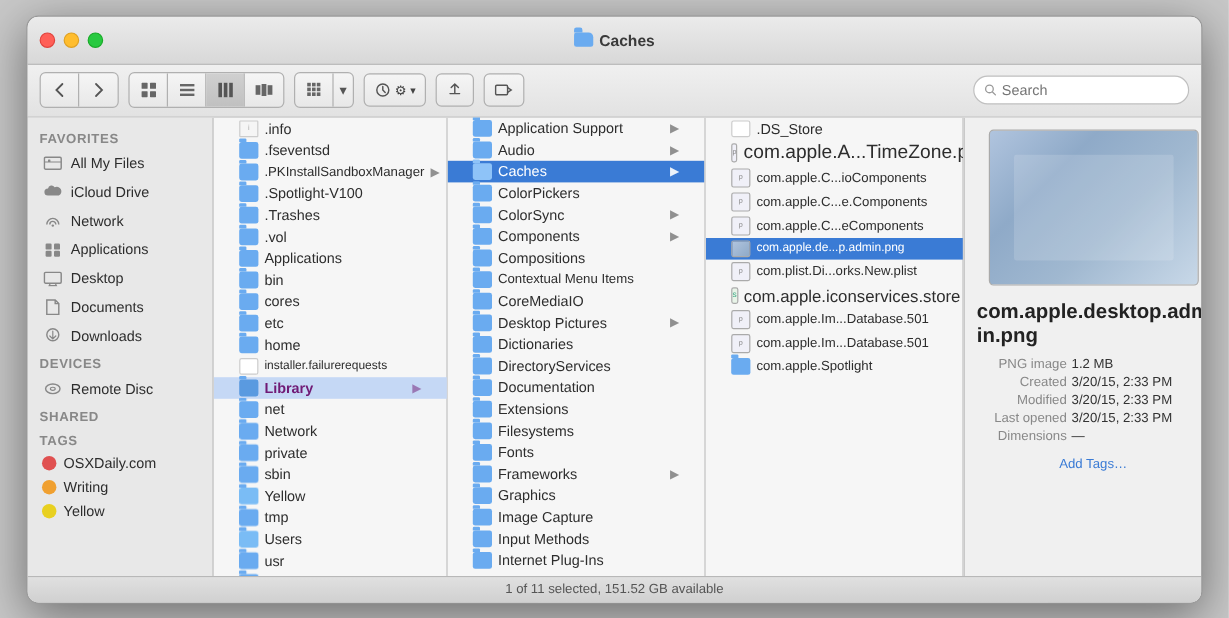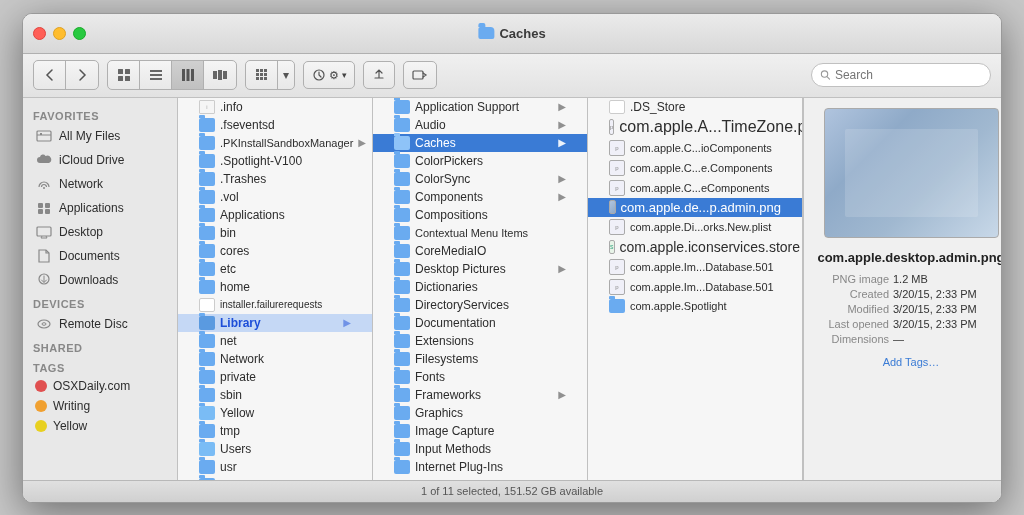--- a/index.html
+++ b/index.html
@@ -211,21 +211,21 @@
       gap: 5px;
       cursor: pointer;
       color: #2d2d2d;
     }
     .col-item.selected {
       background: #3a7bd5;
       color: white;
     }
     .col-item.highlighted {
       background: #c5d8f5;
-      color: #1d4ed8;
+      color: #701a75;
       text-align: right;
     }
     .col-item .chevron {
       margin-left: auto;
       font-size: 10px;
       opacity: 0.5;
     }
     .col-item.selected .chevron { opacity: 0.9; color: white; }
     .file-icon {
       width: 16px;
@@ -288,23 +288,23 @@
       content: '';
       position: absolute;
       top: 20px;
       left: 20px;
       right: 20px;
       bottom: 20px;
       background: rgba(255,255,255,0.15);
       border-radius: 2px;
     }
     .preview-filename {
-      font-size: 13px;
+      font-size: 17px;
       font-weight: 600;
-      text-align: right;
+      text-align: left;
       margin-bottom: 8px;
       color: #222;
       word-break: break-word;
     }
     .preview-meta {
       width: 100%;
       font-size: 11px;
     }
     .meta-row {
       display: flex;
@@ -787,25 +787,25 @@
         <div class="col-item">
           <div class="plist-icon">p</div>
           <span style="font-size:11px;">com.apple.C...e.Components</span>
         </div>
         <div class="col-item">
           <div class="plist-icon">p</div>
           <span style="font-size:11px;">com.apple.C...eComponents</span>
         </div>
         <div class="col-item selected">
           <div class="png-icon"></div>
-          <span style="font-size:13px;">com.apple.de...p.admin.png</span>
+          <span style="font-size:10px;">com.apple.de...p.admin.png</span>
         </div>
         <div class="col-item">
           <div class="plist-icon">p</div>
-          <span style="font-size:11px;">com.apple.Di...orks.New.plist</span>
+          <span style="font-size:11px;">com.plist.Di...orks.New.plist</span>
         </div>
         <div class="col-item">
           <div class="store-icon">s</div>
           <span style="font-size:14px;">com.apple.iconservices.store</span>
         </div>
         <div class="col-item">
           <div class="plist-icon">p</div>
           <span style="font-size:11px;">com.apple.Im...Database.501</span>
         </div>
         <div class="col-item">

